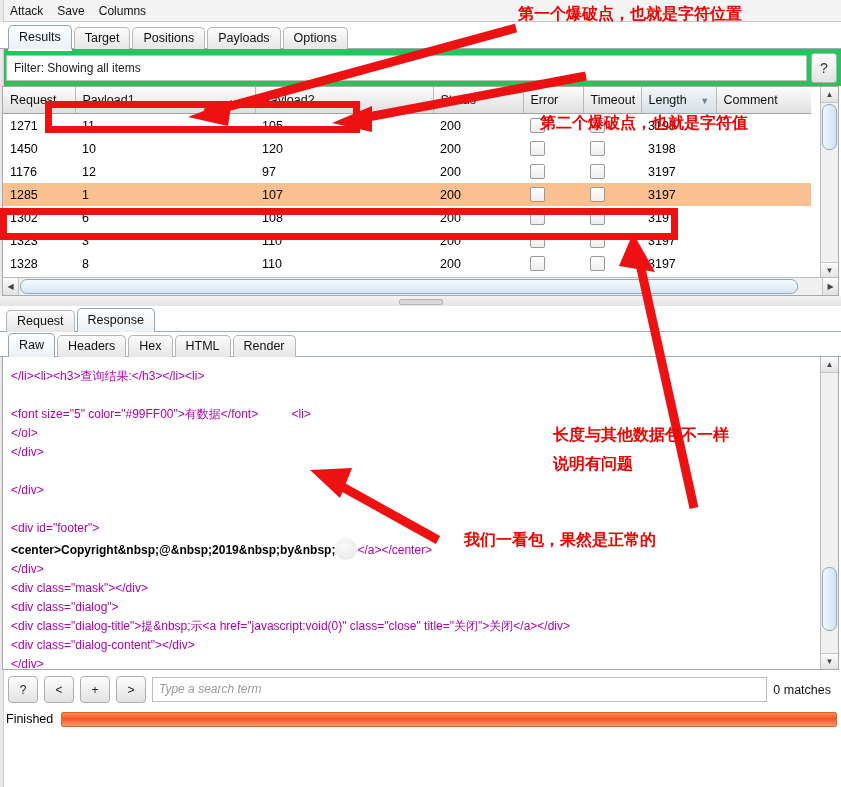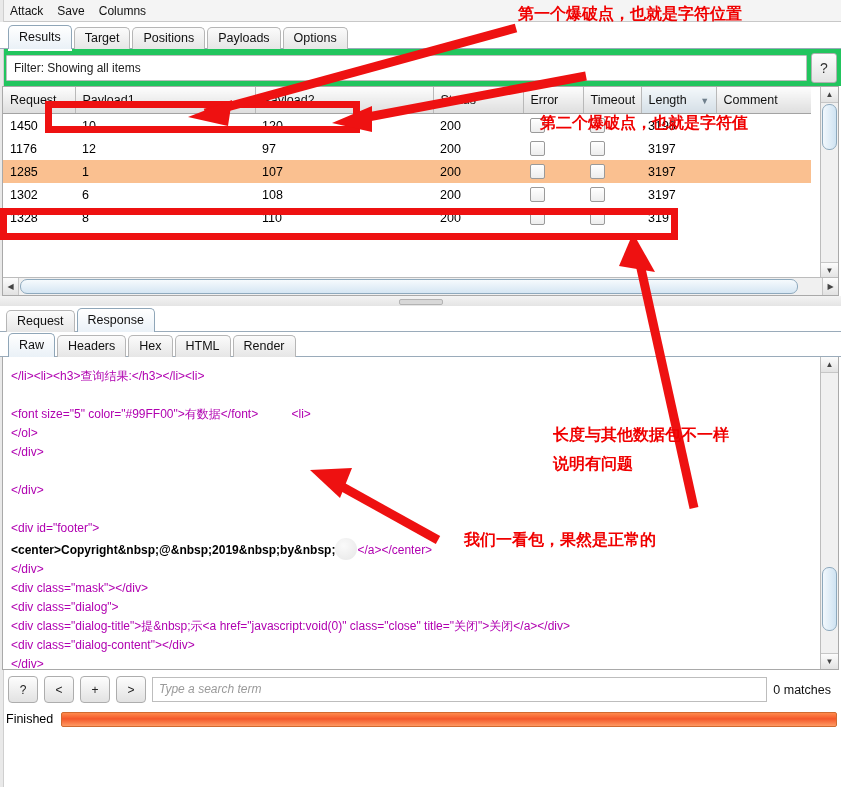--- a/index.html
+++ b/index.html
@@ -173,20 +173,30 @@
         <th>Timeout</th>
         <th class="sorted">
           <span>Length</span>
           <span class="sortarrow">▼</span>
         </th>
         <th style="border-right:none;">Comment</th>
       </tr>
     </thead>
     <tbody>
       <tr>
+        <td>1271</td>
+        <td>11</td>
+        <td>105</td>
+        <td>200</td>
+        <td><span class="cb"></span></td>
+        <td><span class="cb"></span></td>
+        <td>3198</td>
+        <td></td>
+      </tr>
+      <tr>
         <td>1450</td>
         <td>10</td>
         <td>120</td>
         <td>200</td>
         <td><span class="cb"></span></td>
         <td><span class="cb"></span></td>
         <td>3198</td>
         <td></td>
       </tr>
       <tr>
@@ -206,20 +216,30 @@
         <td>200</td>
         <td><span class="cb"></span></td>
         <td><span class="cb"></span></td>
         <td>3197</td>
         <td></td>
       </tr>
       <tr>
         <td>1302</td>
         <td>6</td>
         <td>108</td>
+        <td>200</td>
+        <td><span class="cb"></span></td>
+        <td><span class="cb"></span></td>
+        <td>3197</td>
+        <td></td>
+      </tr>
+      <tr>
+        <td>1323</td>
+        <td>3</td>
+        <td>110</td>
         <td>200</td>
         <td><span class="cb"></span></td>
         <td><span class="cb"></span></td>
         <td>3197</td>
         <td></td>
       </tr>
       <tr>
         <td>1328</td>
         <td>8</td>
         <td>110</td>

